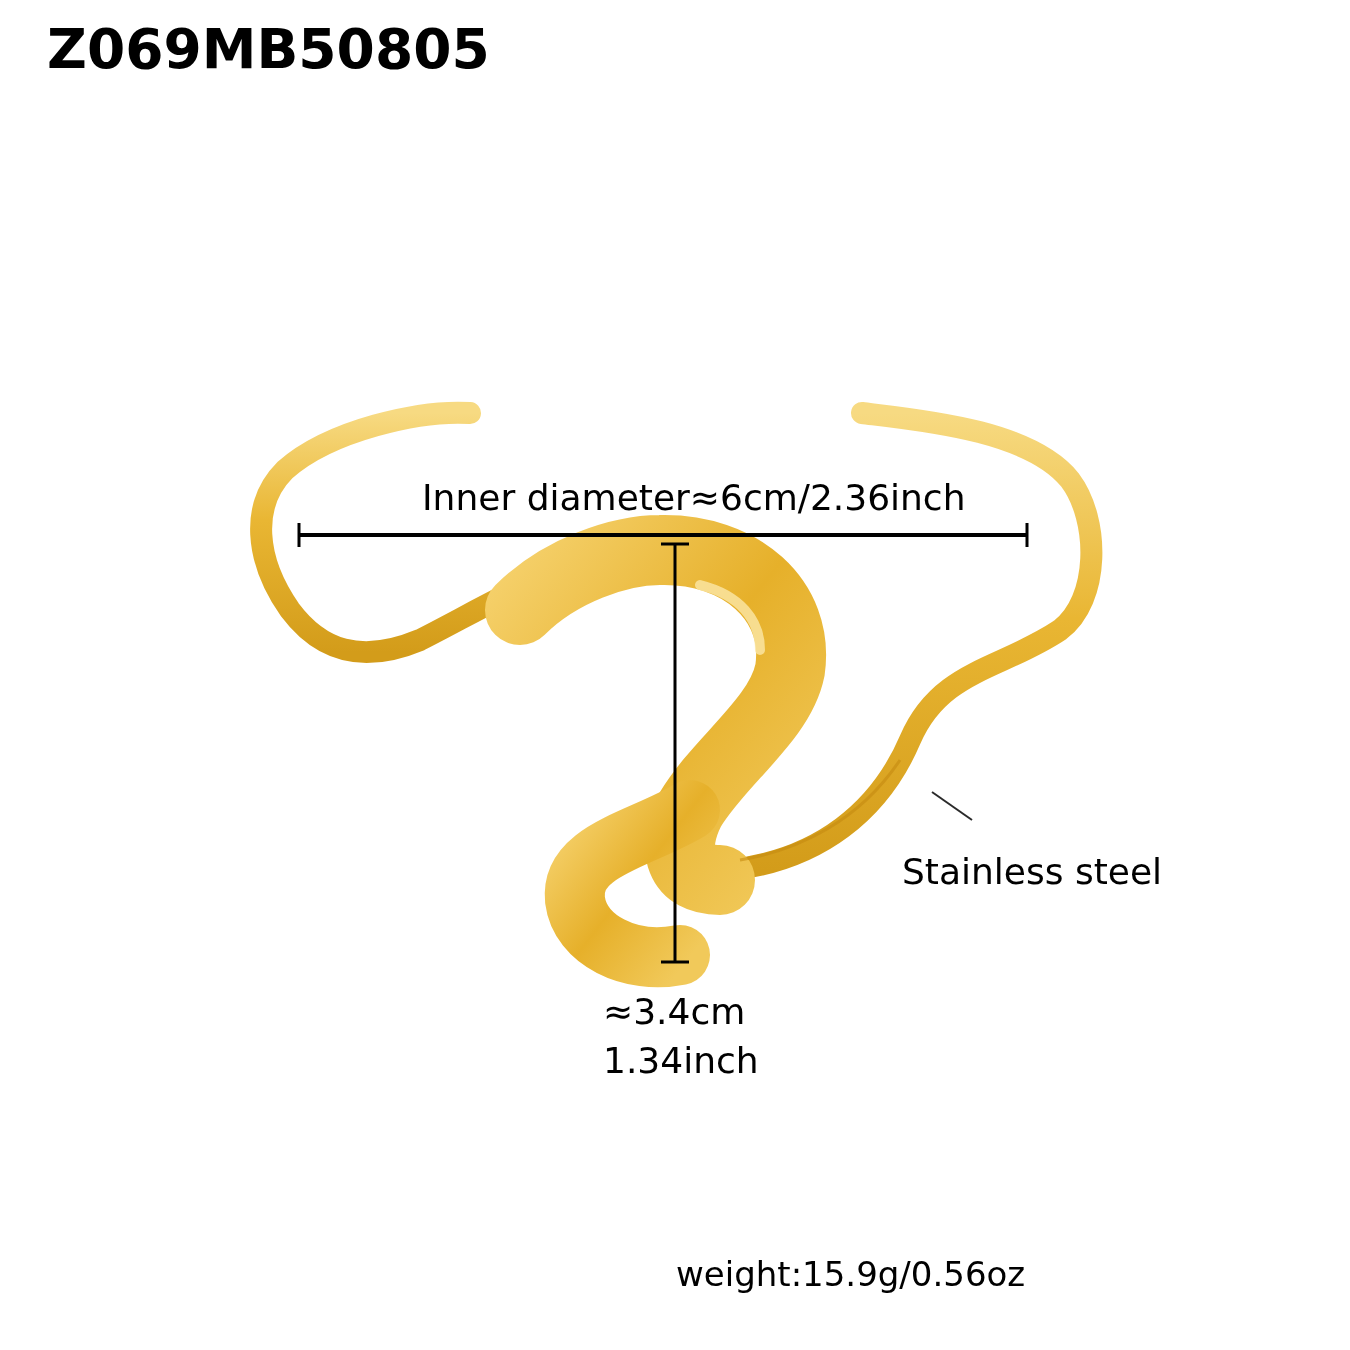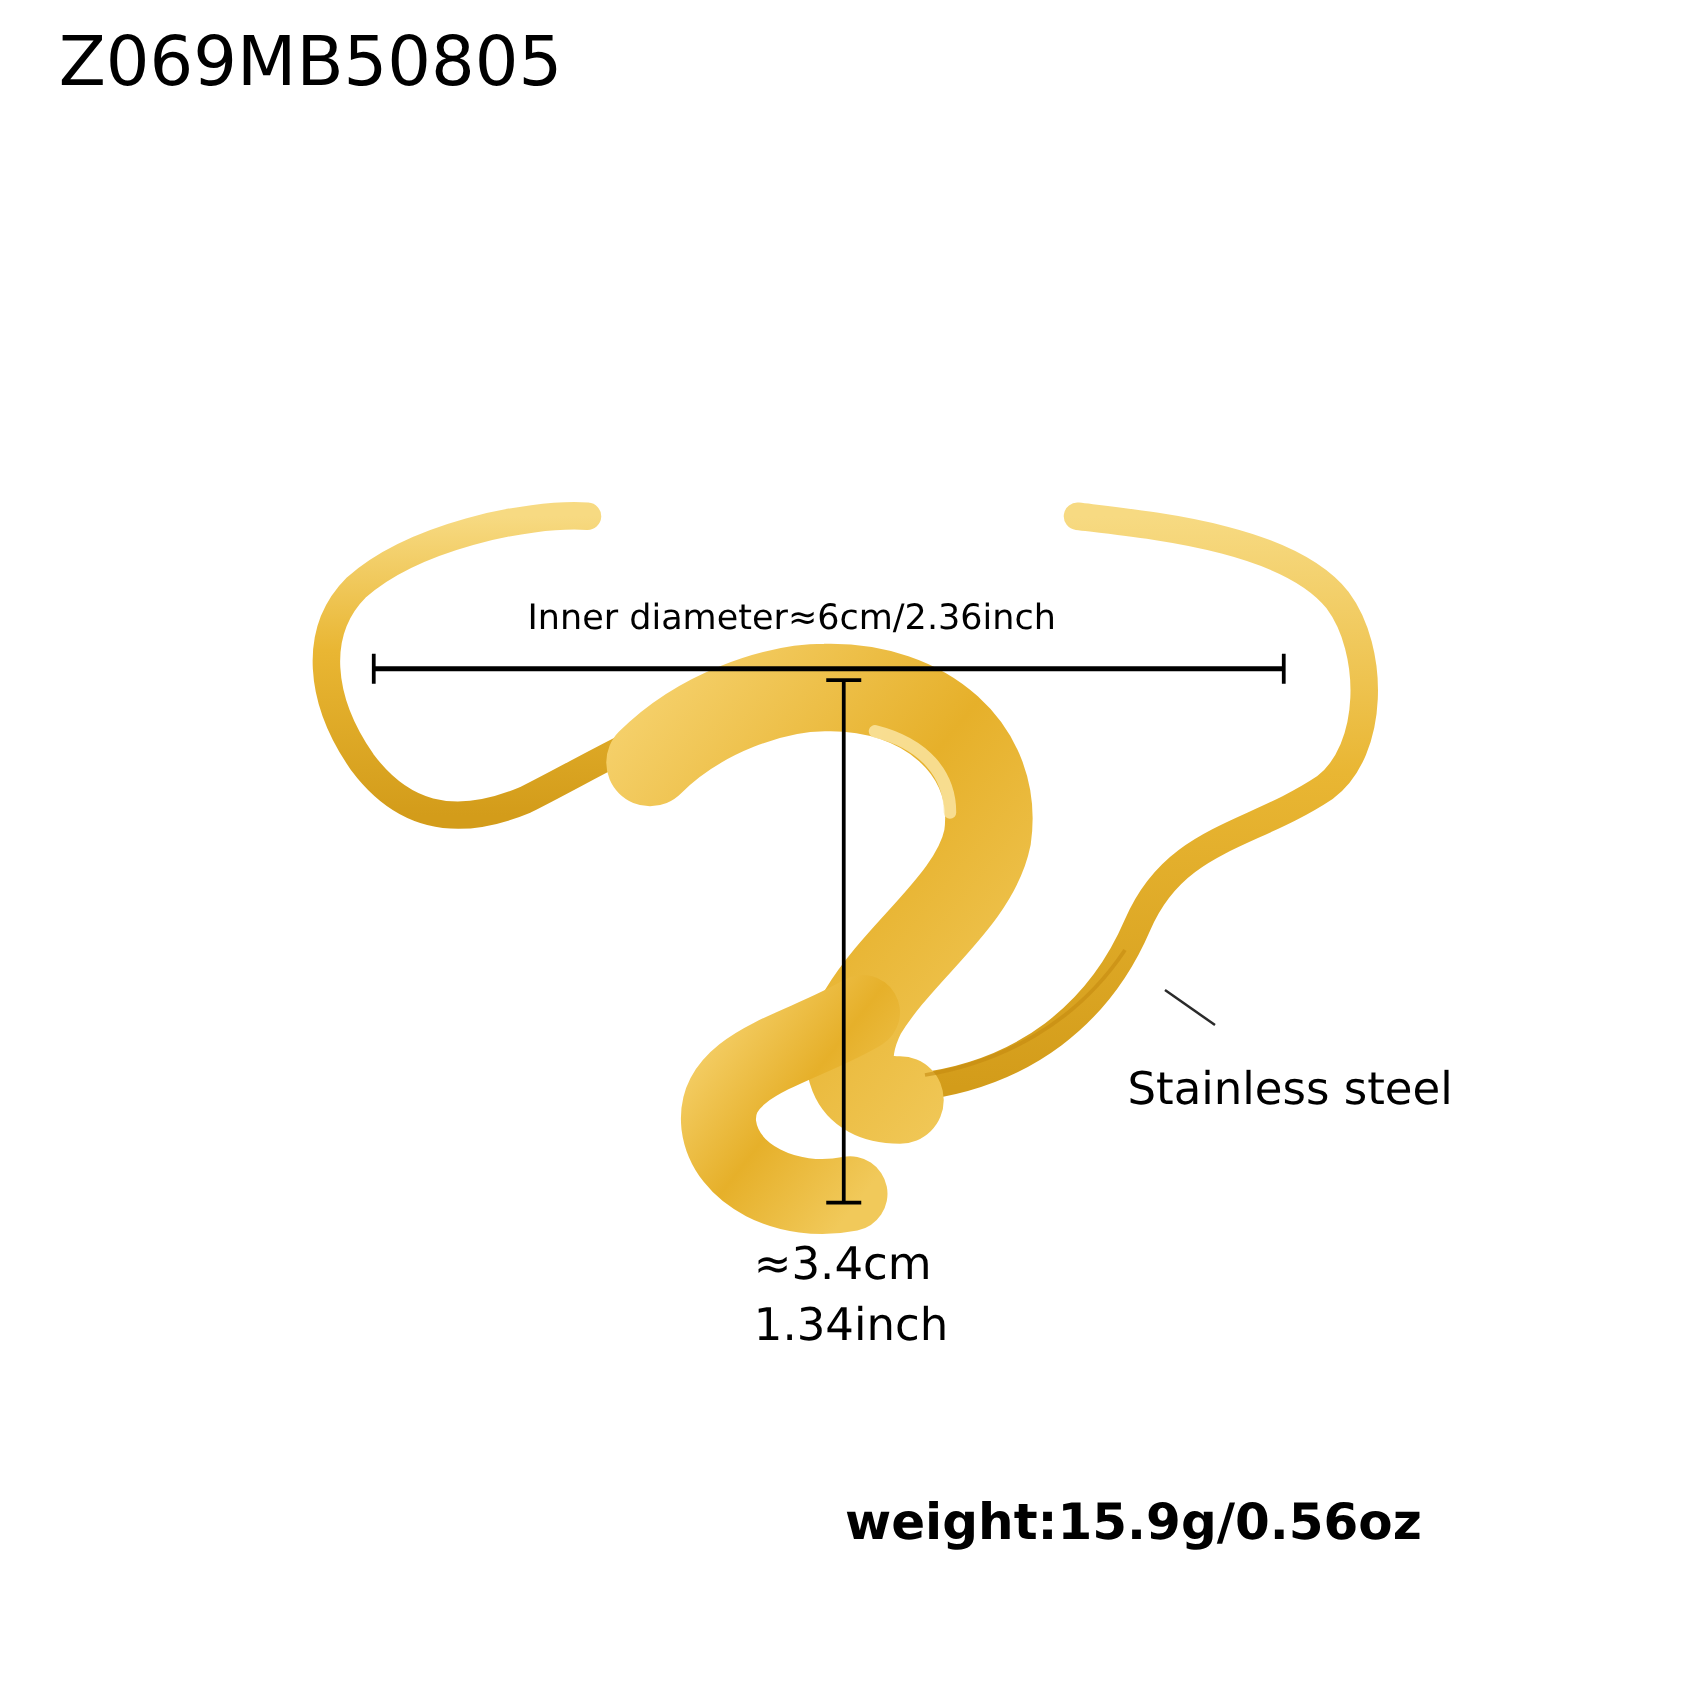--- a/index.html
+++ b/index.html
@@ -1,22 +1,22 @@
 <!DOCTYPE html>
 <html><head>
 <meta charset="utf-8">
 <style>
   html, body { margin: 0; padding: 0; background: #ffffff; }
   body { width: 1350px; height: 1350px; position: relative; overflow: hidden; font-family: "DejaVu Sans", sans-serif; color: #000; }
-  .title { position: absolute; left: 47px; top: 22px; font-size: 55px; letter-spacing: 0px; line-height: 1; font-weight: normal; }
+  .title { position: absolute; left: 47px; top: 22px; font-size: 55px; letter-spacing: 0px; line-height: 1; font-weight: bold; }
   .bracelet { position: absolute; left: 0; top: 0; width: 1350px; height: 1350px; }
-  .dia-label { position: absolute; left: 422px; top: 480px; font-size: 28px; line-height: 1; white-space: nowrap; }
+  .dia-label { position: absolute; left: 422px; top: 480px; font-size: 36px; line-height: 1; white-space: nowrap; }
   .height-label { position: absolute; left: 603px; top: 988px; font-size: 36px; line-height: 1.35; white-space: nowrap; }
   .material-label { position: absolute; left: 902px; top: 854px; font-size: 36px; line-height: 1; white-space: nowrap; }
-  .weight-label { position: absolute; left: 676px; top: 1198px; font-size: 40px; line-height: 1; white-space: nowrap; font-weight: bold; }
+  .weight-label { position: absolute; left: 676px; top: 1257px; font-size: 34px; line-height: 1; white-space: nowrap; }
 </style>
 </head>
 <body>
 
 <div class="title">Z069MB50805</div>
 
 <svg class="bracelet" viewBox="0 0 1350 1350" xmlns="http://www.w3.org/2000/svg">
   <defs>
     <linearGradient id="g1" x1="0" y1="0" x2="0" y2="1">
       <stop offset="0" stop-color="#F7DA82"></stop>

